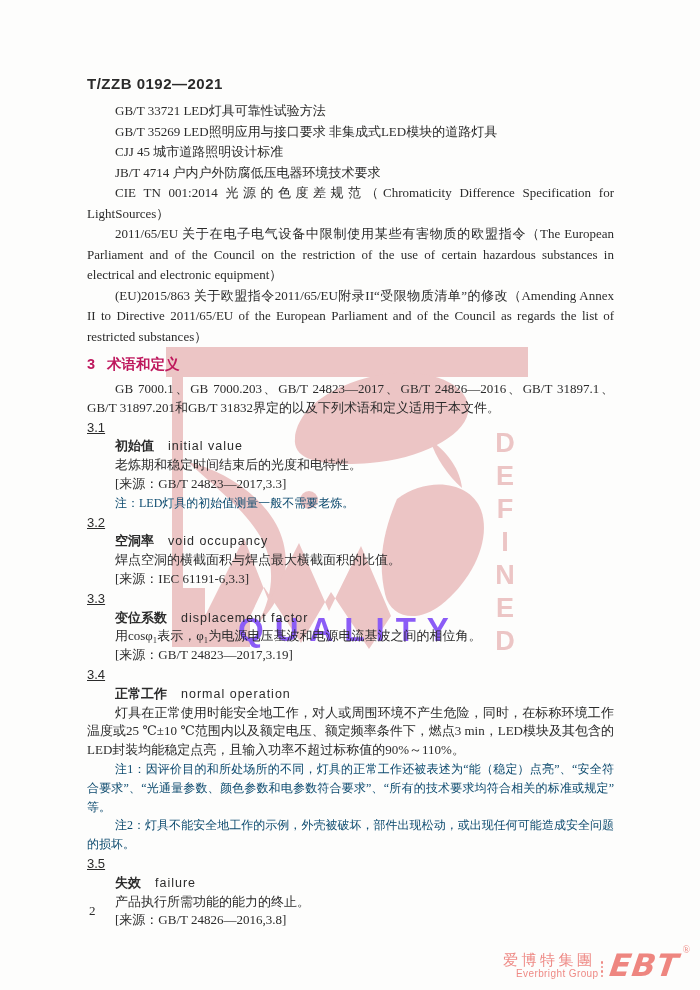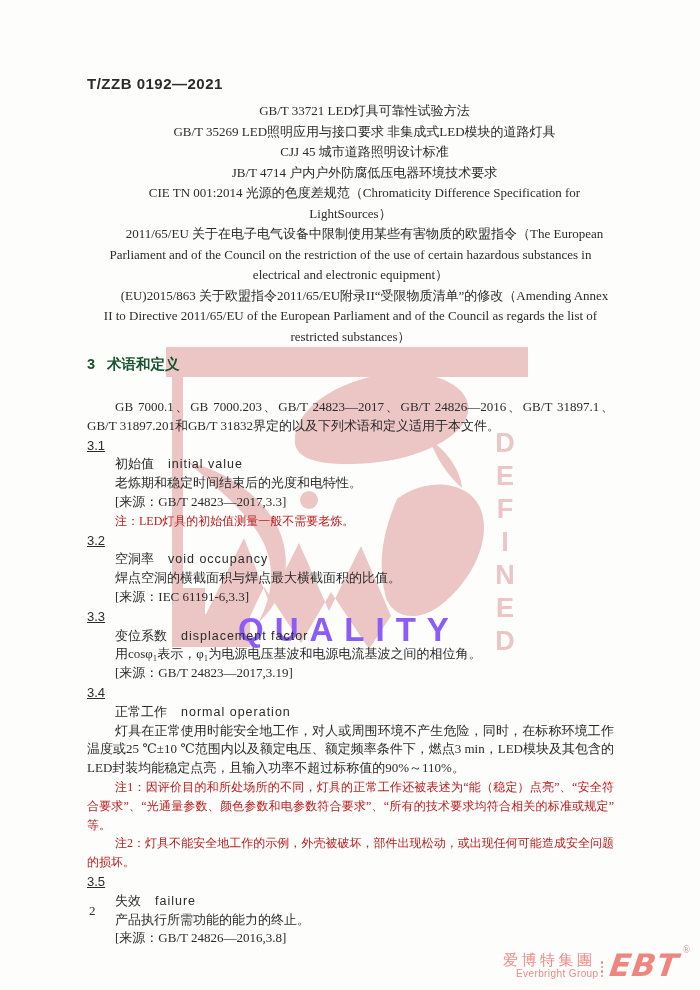--- a/index.html
+++ b/index.html
@@ -11,42 +11,42 @@
   
   .content{
     position:absolute;left:87px;top:76px;width:527px;z-index:2;
     font-size:13px;line-height:19px;
   }
   .doc-number{
     font-family:"Liberation Sans","DejaVu Sans",sans-serif;
     font-weight:bold;font-size:15px;line-height:16px;letter-spacing:.5px;
   }
   .refs{margin-top:9px;}
-  .refs p{margin:0;line-height:20.5px;text-align:center;}
+  .refs p{margin:0;line-height:20.5px;}
   .indent{text-indent:28px;}
   .jus{text-align:justify;}
   h2.section-heading{
-    margin:7px 0 24px;font-size:14.5px;line-height:20px;
-    font-family:"Liberation Sans","DejaVu Sans",sans-serif;font-weight:bold;color:#14532d;
+    margin:7px 0 6px;font-size:14.5px;line-height:20px;
+    font-family:"Liberation Sans","DejaVu Sans",sans-serif;font-weight:bold;color:#be185d;
   }
   h2.section-heading .gap{display:inline-block;width:12px;}
   .clauses p{margin:0;line-height:18.8px;}
   .cnum{
     margin-top:1px !important;
     font-family:"Liberation Sans","DejaVu Sans",sans-serif;font-size:13px;text-decoration:underline;
   }
   .term{padding-left:28px;}
-  .tzh{font-weight:normal;margin-top:47px;}
+  .tzh{font-weight:bold;margin-top:47px;}
   .ten{
     font-family:"Liberation Sans","DejaVu Sans",sans-serif;
     margin-left:14px;letter-spacing:1px;font-size:12.5px;
   }
   .def,.src{padding-left:28px;}
   .defp{text-indent:28px;text-align:justify;}
-  .note{font-size:12px;line-height:16.5px;text-indent:28px;text-align:justify;color:#b91c1c;}
+  .note{font-size:12px;line-height:16.5px;text-indent:28px;text-align:justify;color:#0c4a6e;}
   
   .watermark{position:absolute;inset:0;z-index:1;pointer-events:none;}
   .wm-defined{
     position:absolute;left:489px;top:428px;height:220px;
     writing-mode:vertical-rl;text-orientation:upright;
     font-family:"Liberation Sans","DejaVu Sans",sans-serif;
     font-weight:bold;font-size:27px;letter-spacing:3px;color:#ecc5c5;
   }
   .wm-quality{
     position:absolute;left:238px;top:611px;

